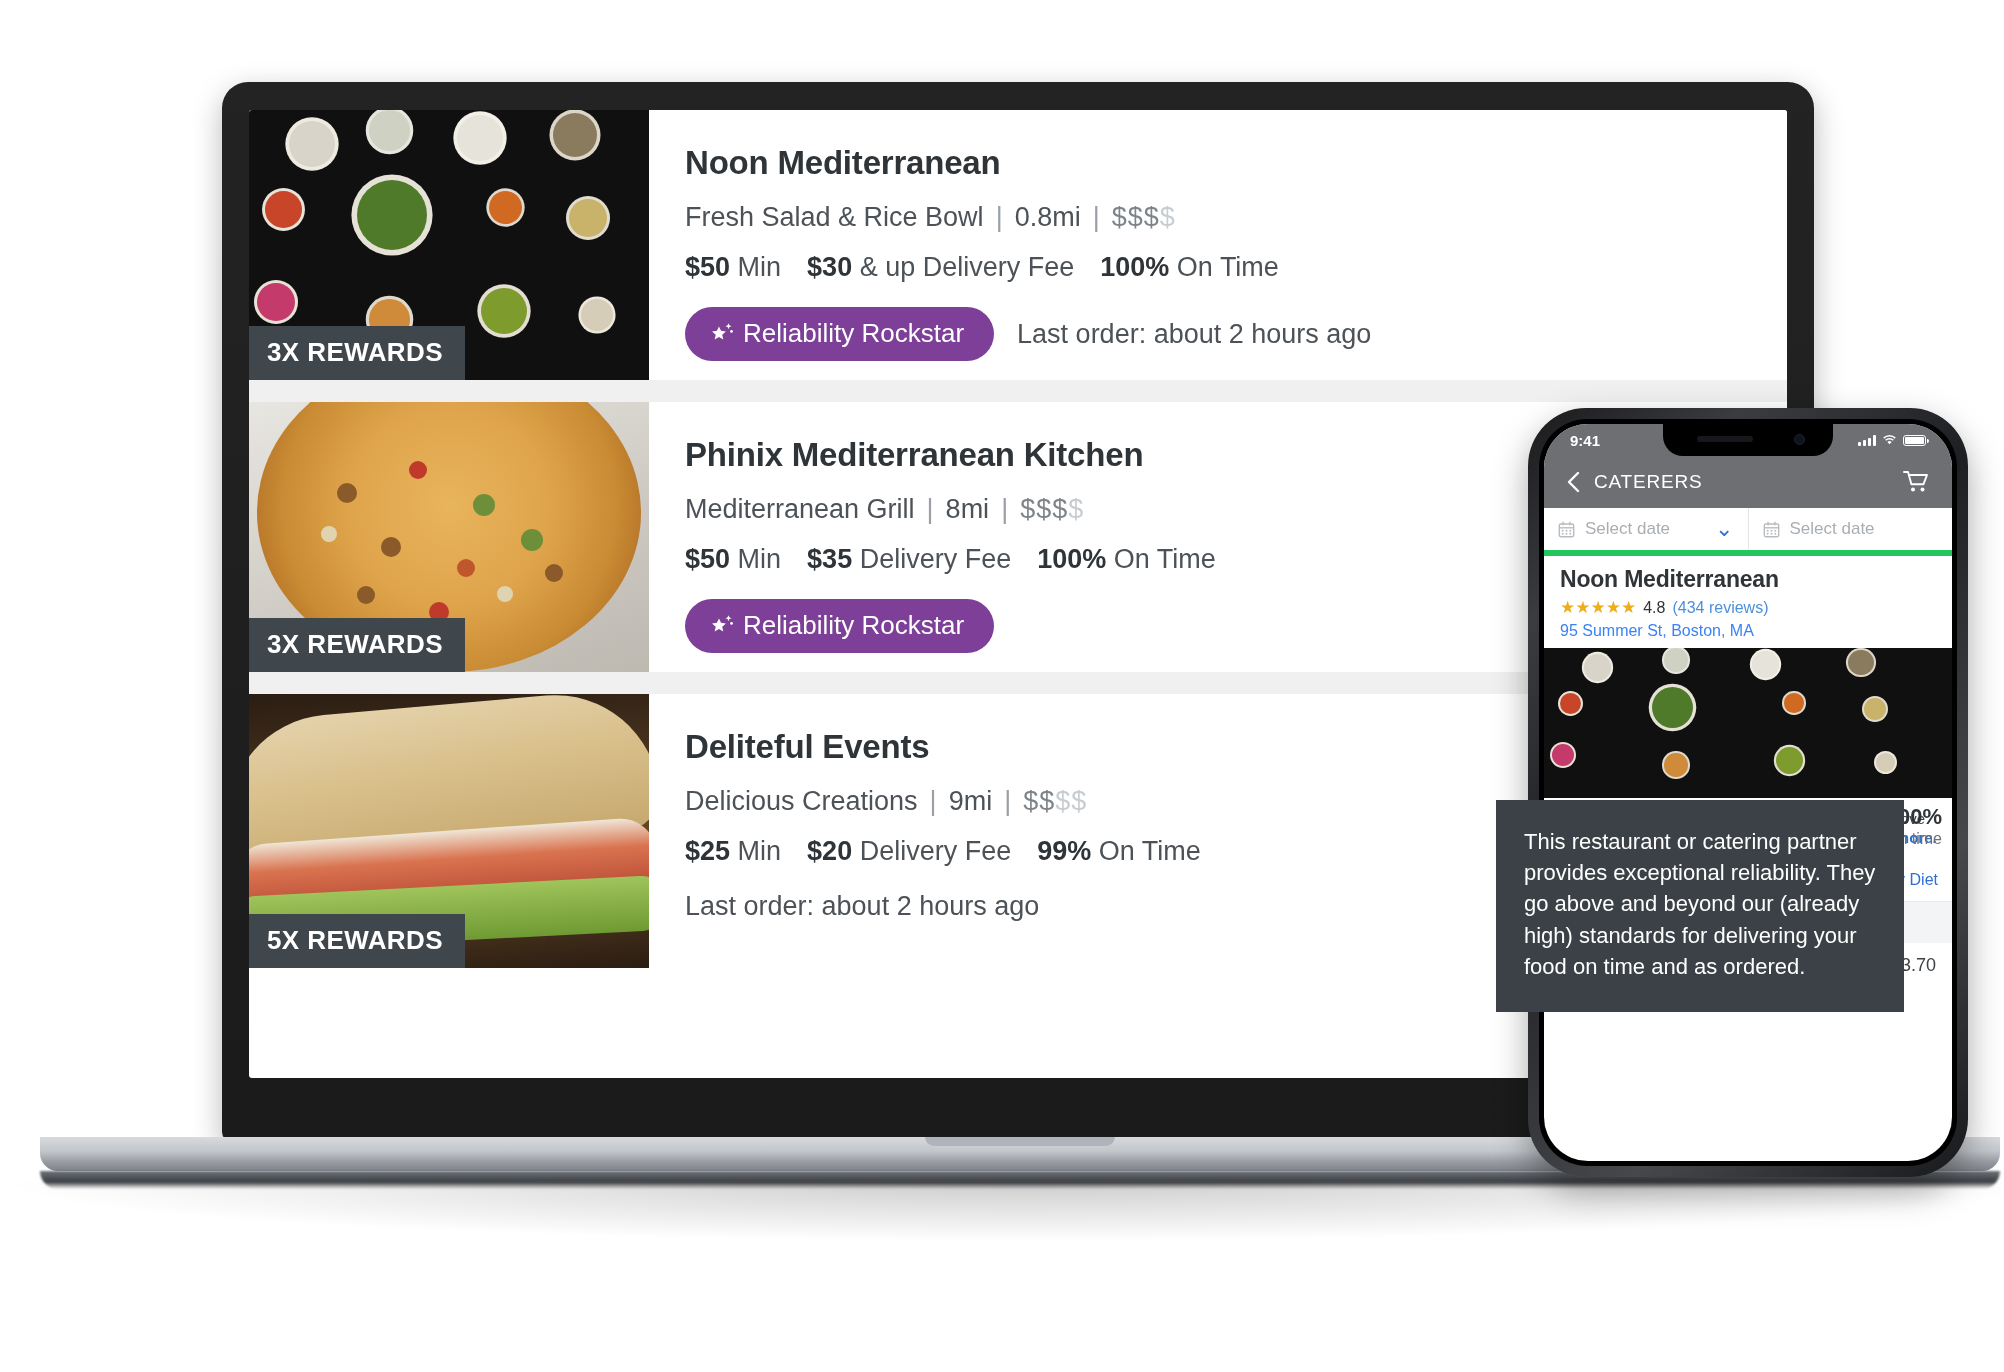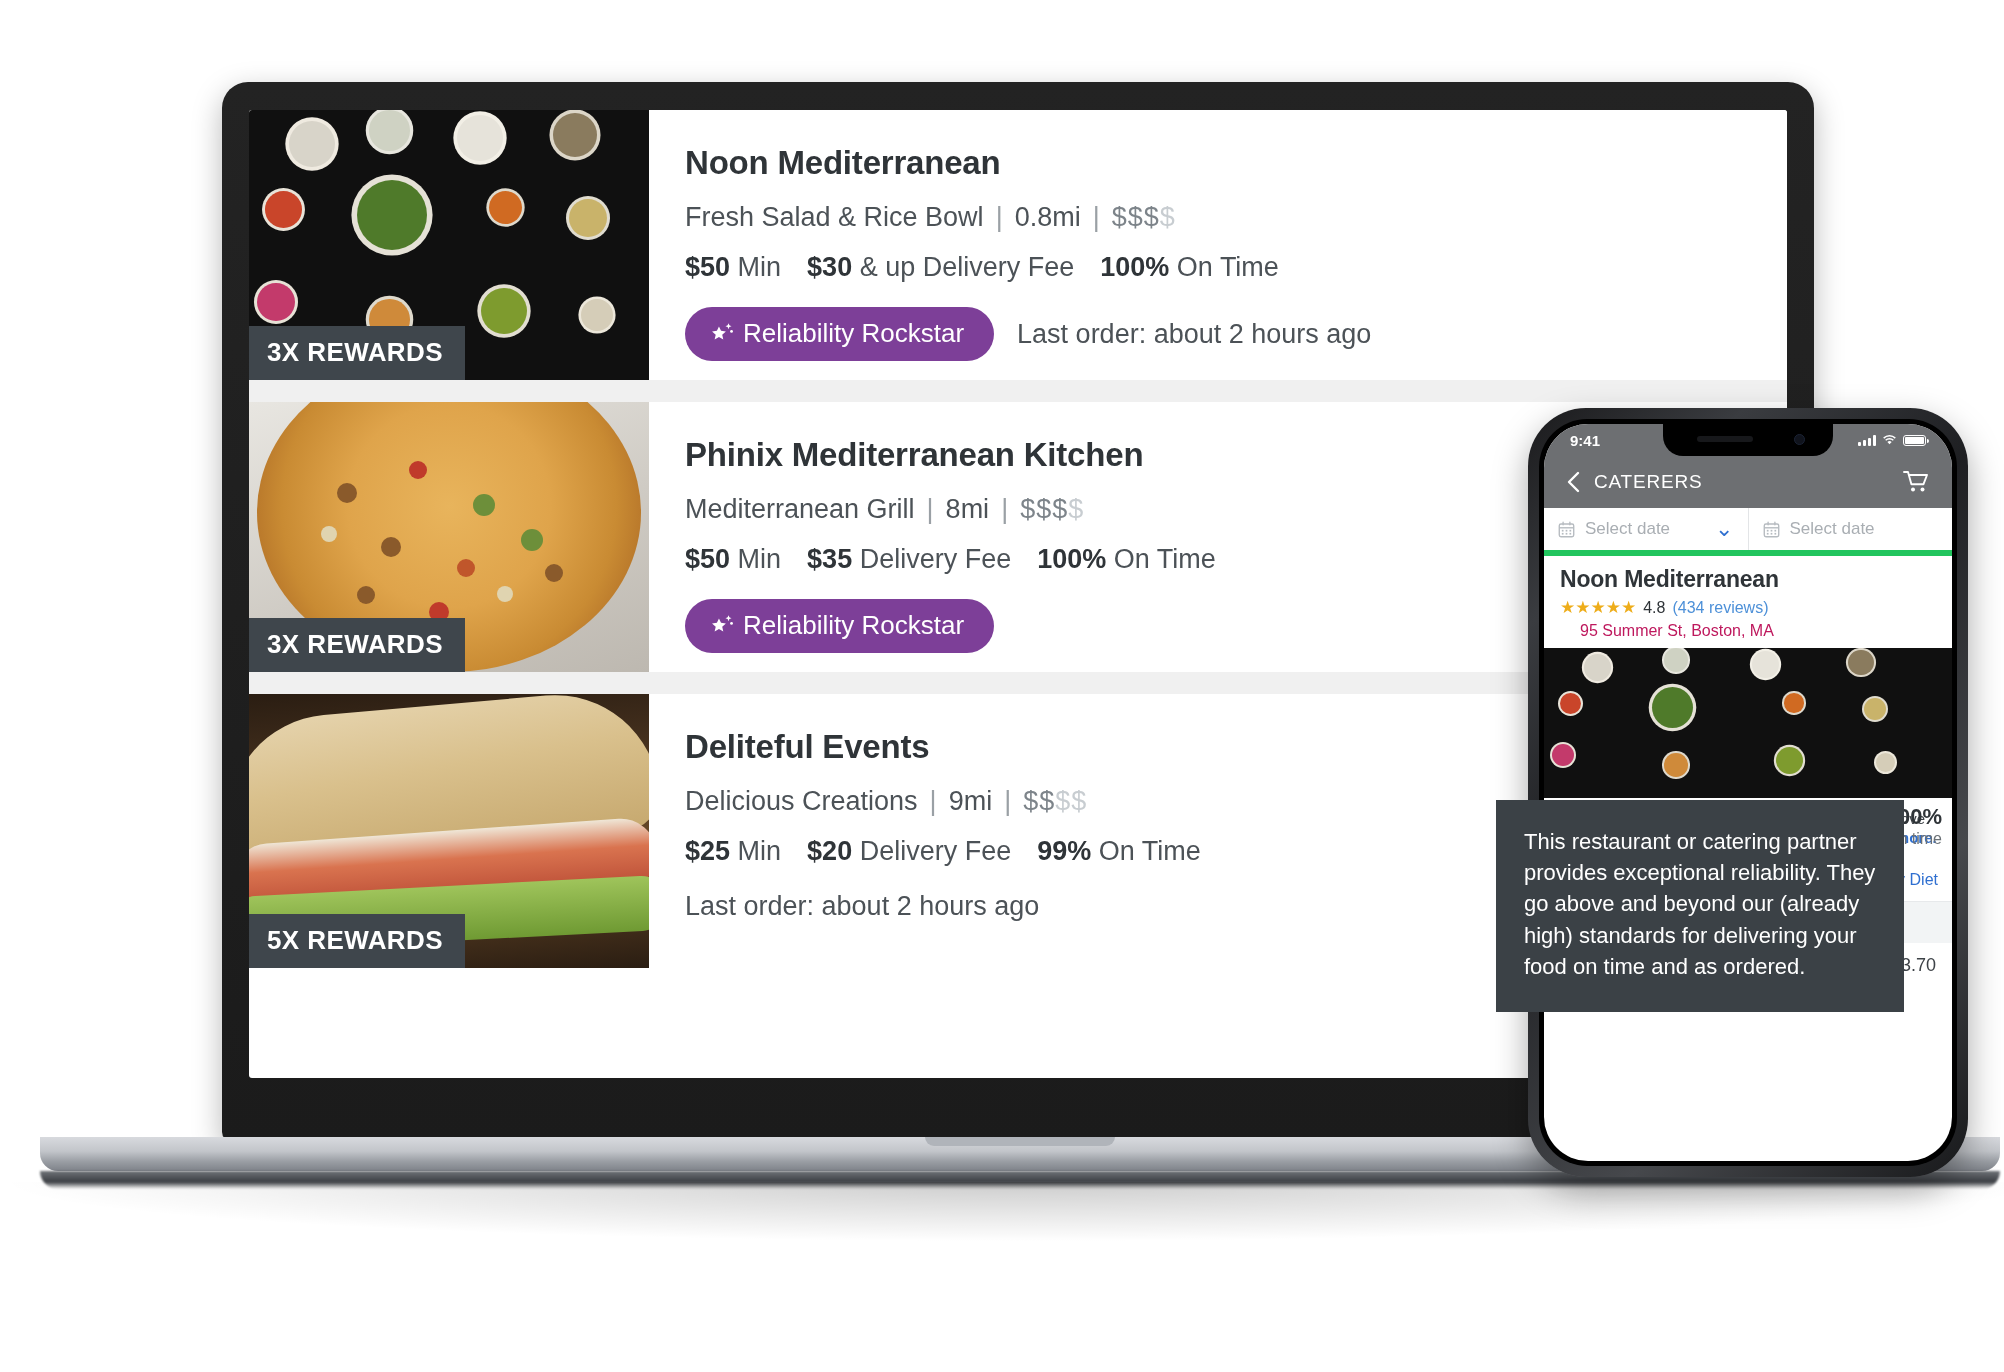--- a/index.html
+++ b/index.html
@@ -119,21 +119,21 @@
   .ph-dates { display:flex; height: 48px; border-bottom:6px solid #22c55e; background:#fff; }
   .dfield { flex:1; display:flex; align-items:center; gap:10px; padding: 0 14px; font-size:17px; color:#a9aeb3; }
   .dfield + .dfield { border-left:1px solid #e3e5e7; }
   .dfield .cal { width:17px; height:17px; flex:0 0 17px; }
   .chev { margin-left:auto; color:#2f6fd0; font-size:15px; }
   .ph-rest { padding: 10px 16px 8px; }
   .ph-rest h3 { margin:0 0 4px; font-size:23px; font-weight:700; color:#2f3438; letter-spacing:-.2px;}
   .ph-stars { display:flex; align-items:center; gap:7px; font-size:16px; color:#2f3438; margin-bottom: 4px;}
   .ph-stars .st { color:#eead1a; font-size:17px; letter-spacing:0px; }
   .ph-stars .rev { color:#4d90d8; }
-  .ph-addr { font-size:16px; color:#be185d;margin-left:20px; }
+  .ph-addr { font-size:16px; color:#3b82f6; }
   .ph-hero { height: 150px; position: relative; overflow: hidden; background:#131313; }
   .ph-lower { position:relative; background:#fff; }
   .ph-pct { position:absolute; right: 10px; top: 6px; text-align:right; }
   .ph-pct .big { font-size: 22px; font-weight:700; color:#2f3438; }
   .ph-pct .sm { font-size: 16px; color:#6b7176; }
   .ph-badgerow { display:flex; align-items:flex-start; gap:12px; padding: 12px 14px 4px; }
   .ph-badge {
     display:inline-flex; align-items:center; gap:7px;
     background:#7d3f98; color:#fff; border-radius:30px;
     padding: 7px 15px 7px 12px; font-size:15px; font-weight:700; white-space:nowrap;

